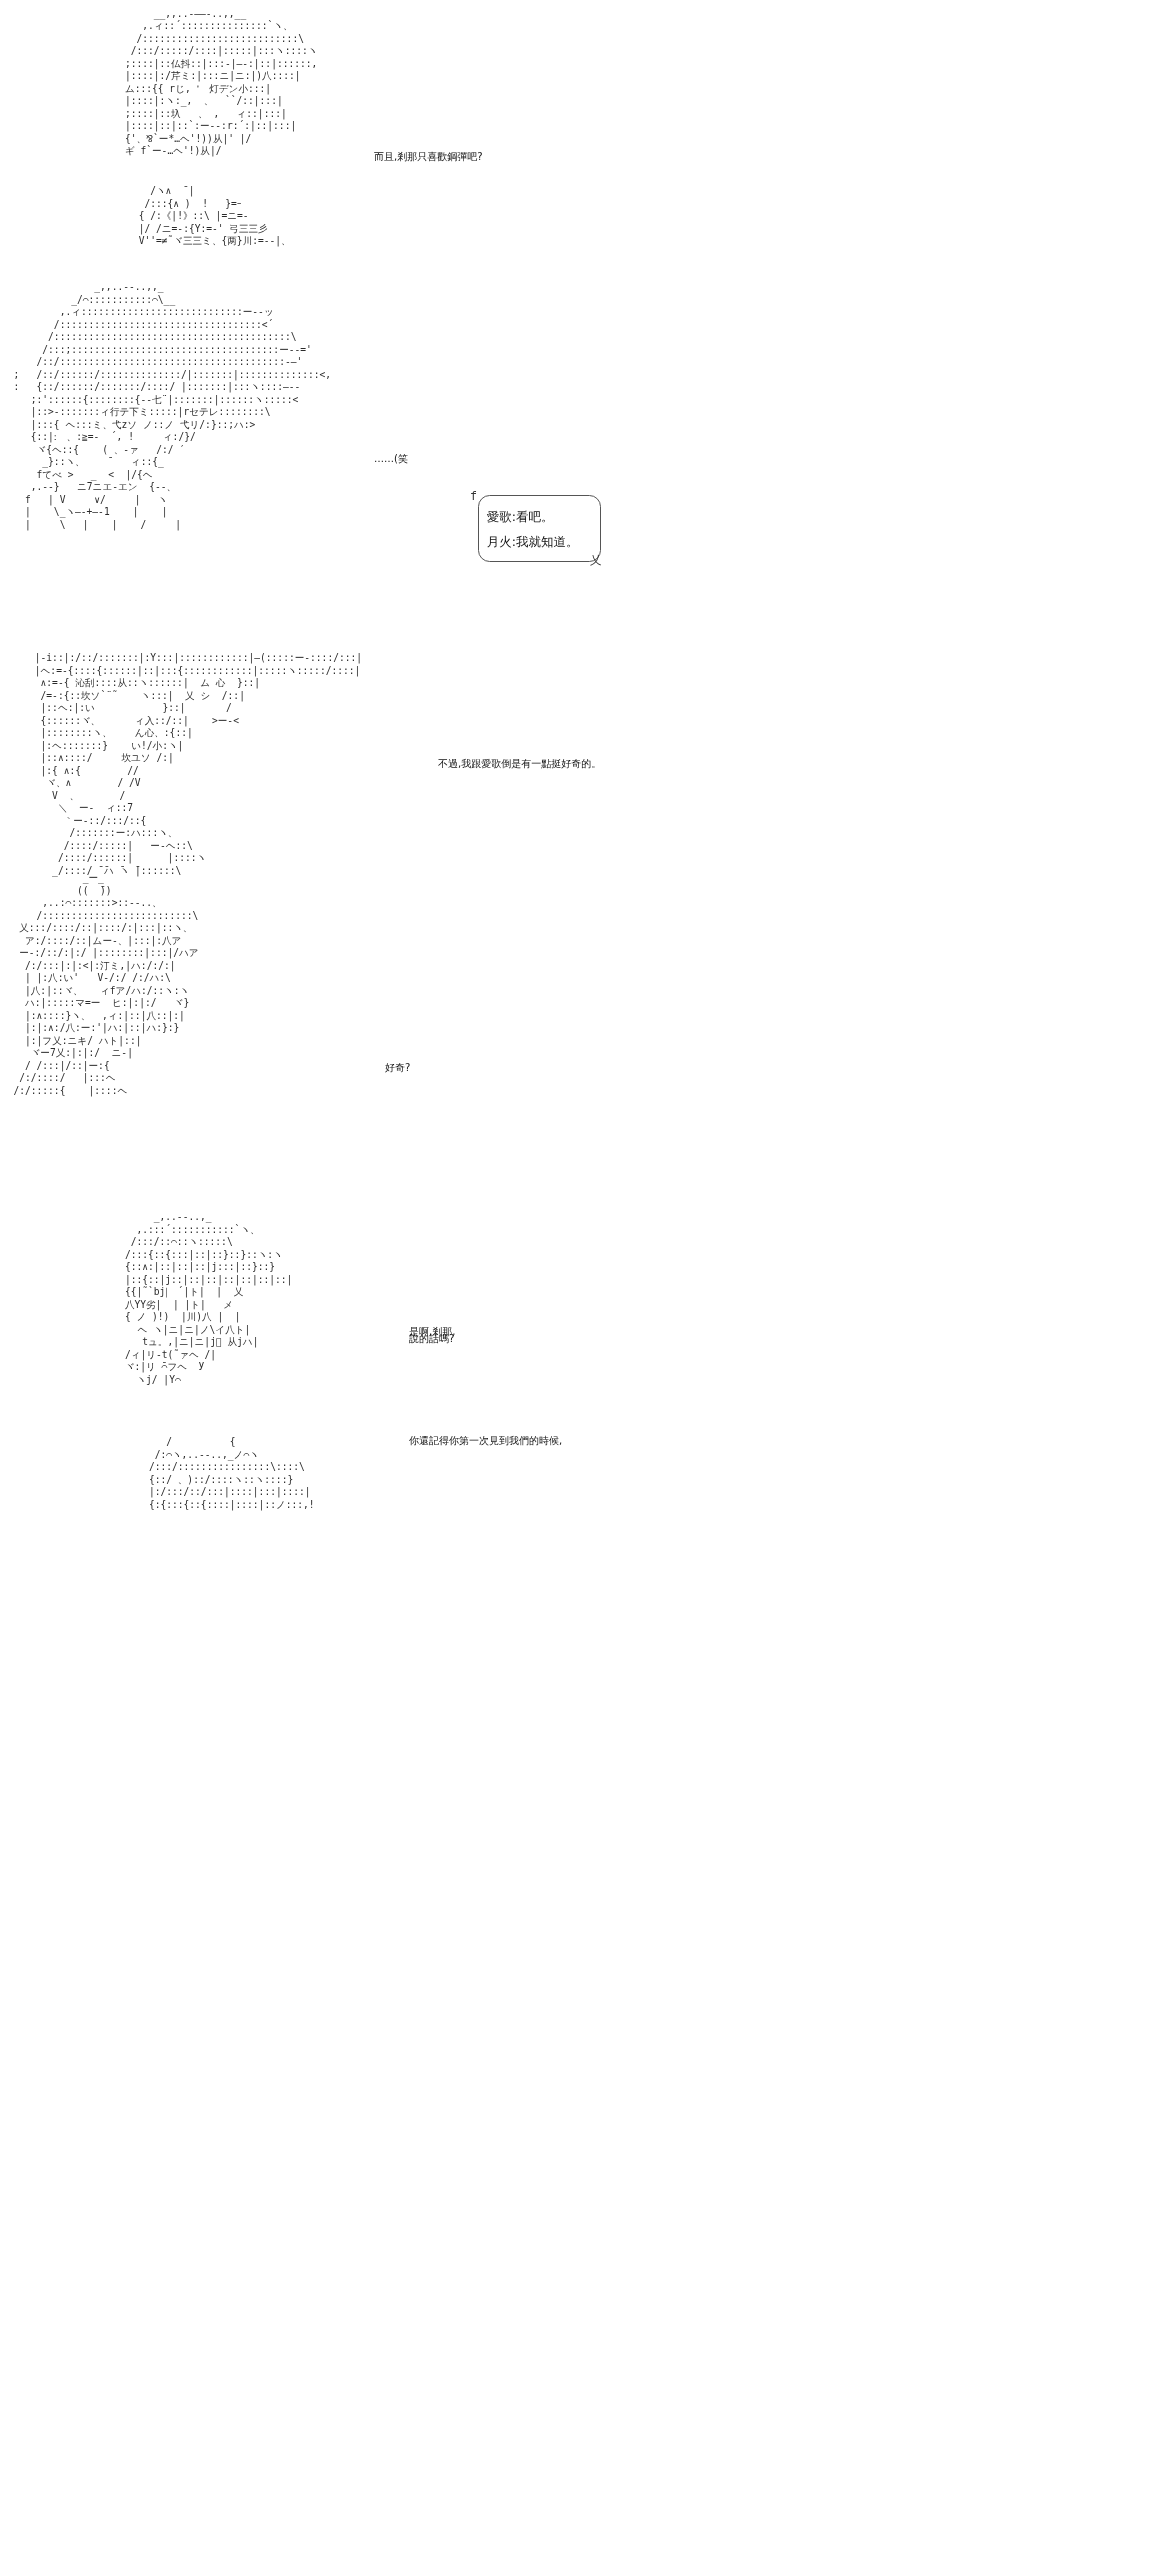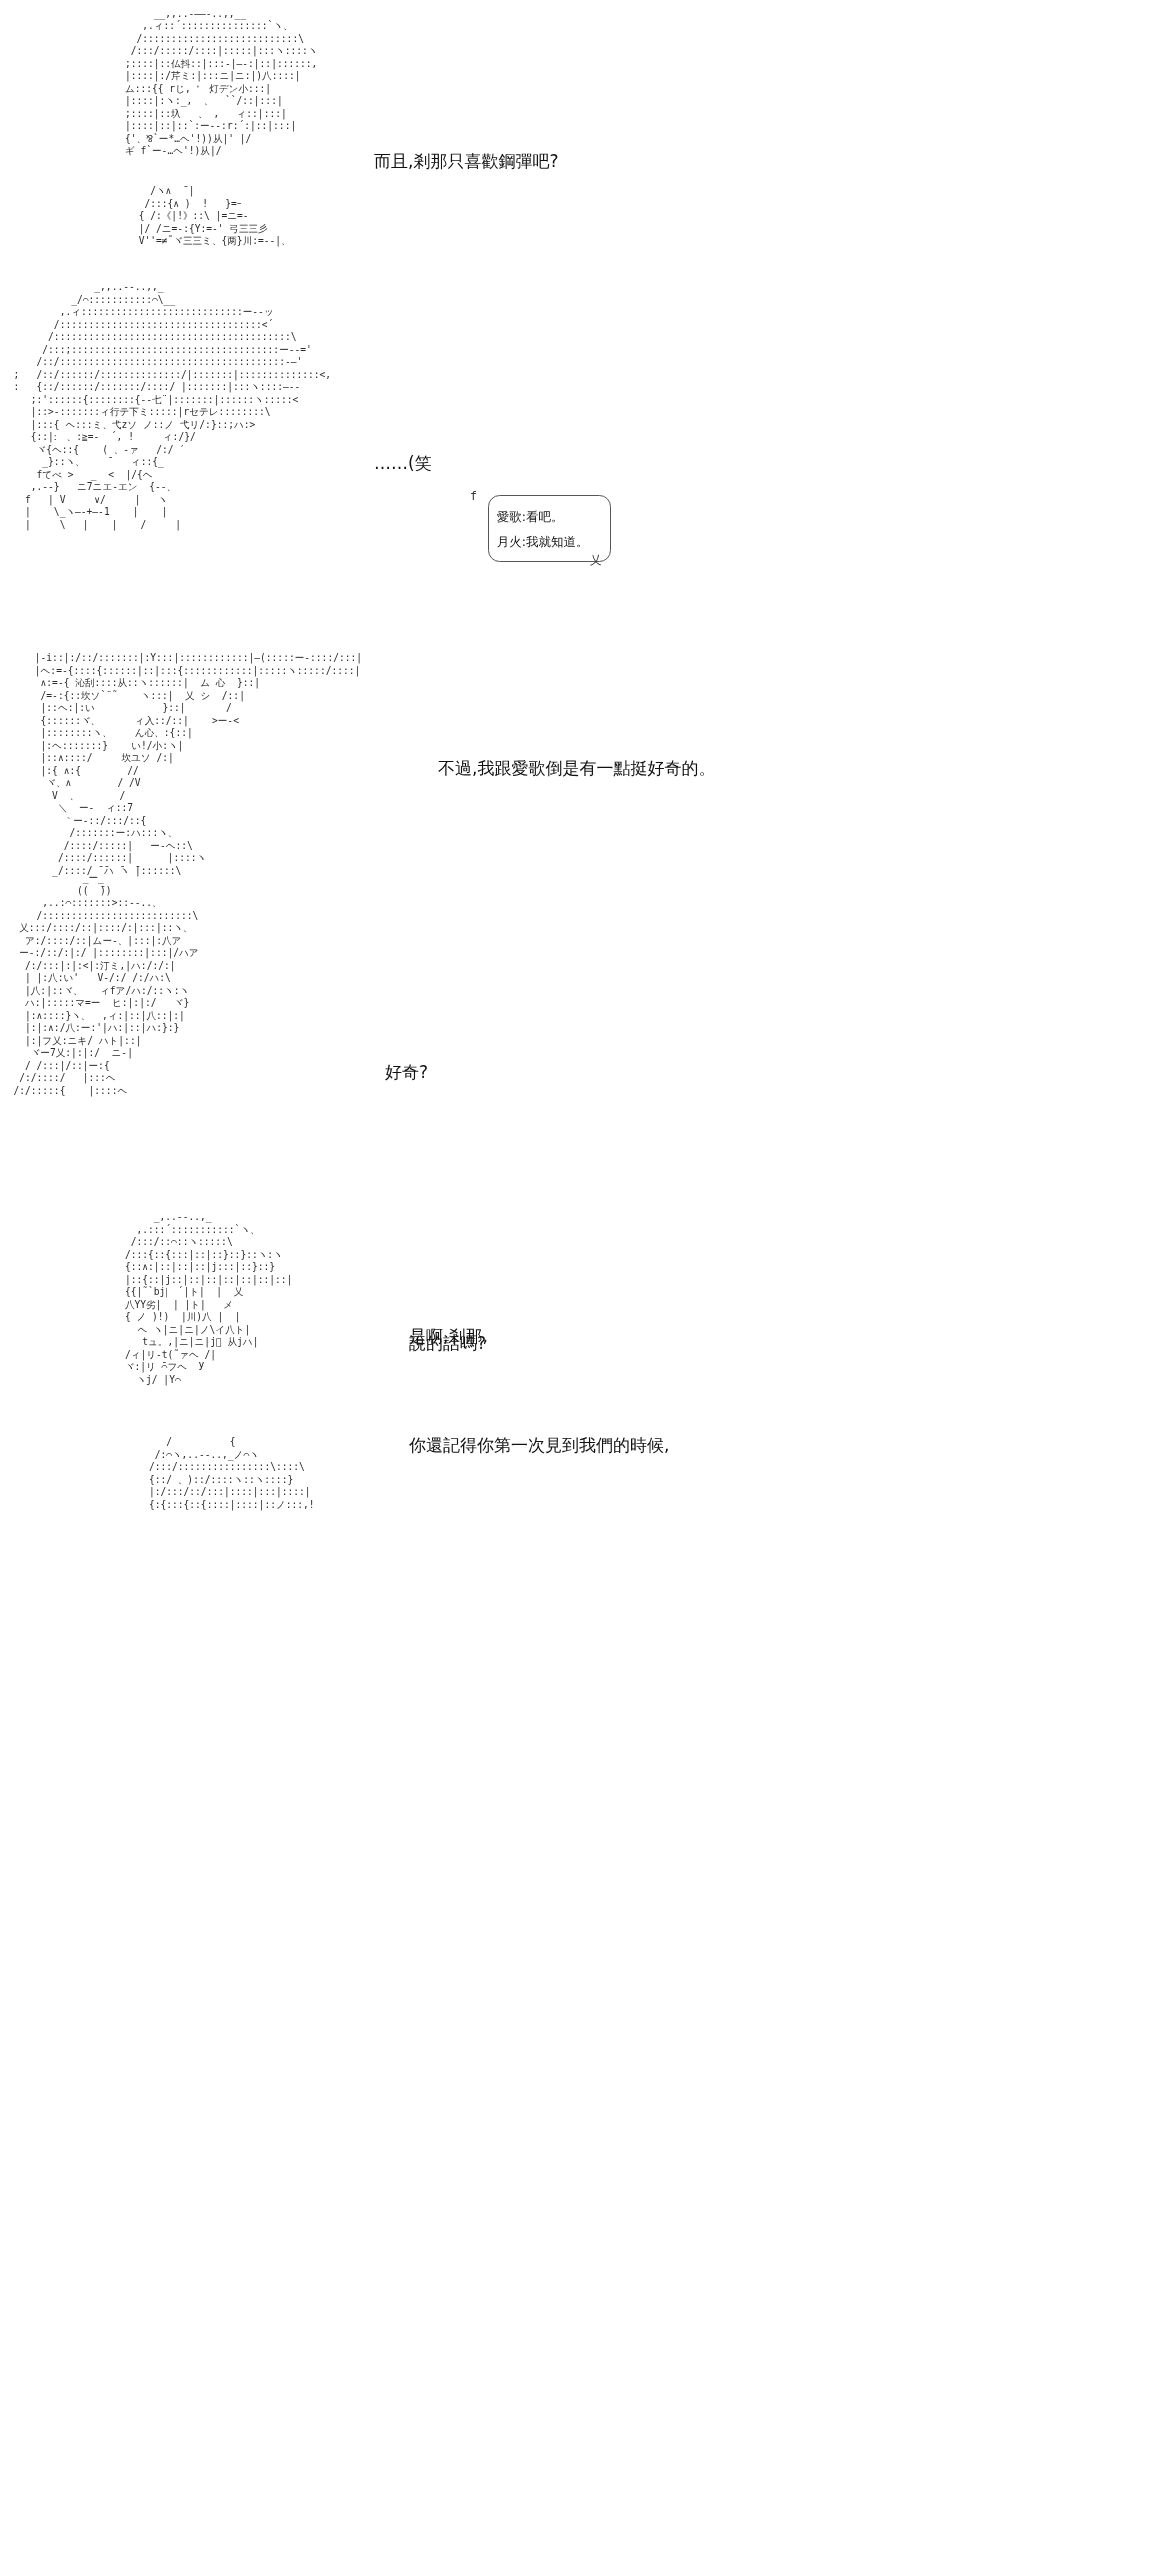--- a/index.html
+++ b/index.html
@@ -16,28 +16,28 @@
     margin: 0;
     font-family: "DejaVu Sans Mono", "Liberation Mono", monospace;
     font-size: 9.6px;
     line-height: 12.5px;
     color: #2a2a2a;
     white-space: pre;
     letter-spacing: 0;
   }
   .dialogue {
     position: absolute;
-    font-size: 17px;
+    font-size: 10px;
     color: #111111;
     white-space: nowrap;
     font-family: "DejaVu Sans", "Liberation Sans", sans-serif;
   }
   .bubble {
     position: absolute;
-    left: 488px;
+    left: 478px;
     top: 495px;
     width: 108px;
     border: 1px solid #555555;
     border-radius: 11.6px;
     padding: 7.7px 5.8px 7.7px 7.7px;
     font-size: 12.5px;
     line-height: 25px;
     color: #111111;
     background: #ffffff;
   }

